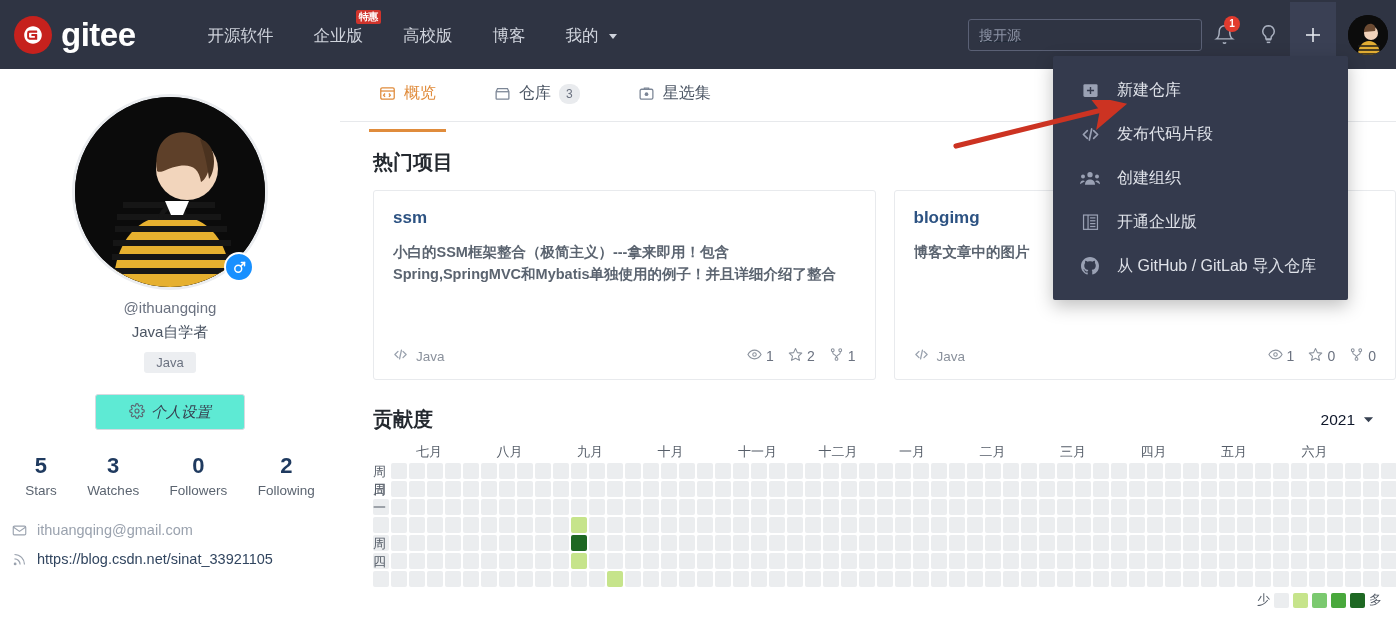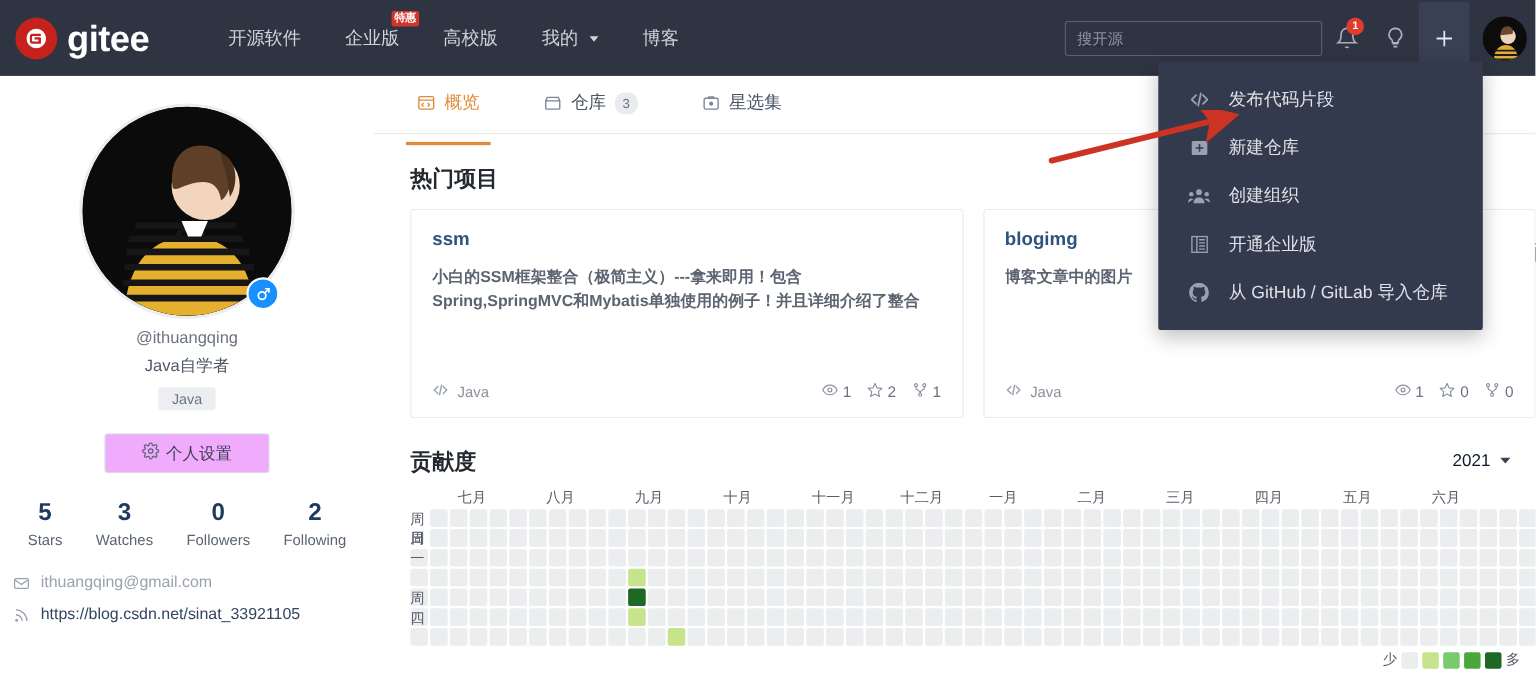--- a/index.html
+++ b/index.html
@@ -120,23 +120,24 @@
   .uname { margin-top: 20px; font-size: 26px; font-weight: bold; color: #24292f; }
   .uhandle { margin-top: 9px; font-size: 15px; color: #6b7280; }
   .ubio { margin-top: 7px; font-size: 15px; color: #4b5563; }
   .utag {
     display:inline-block; margin-top: 10px; padding: 3px 12px;
     background:#eceef1; color:#6b7280; font-size: 13px; border-radius: 3px;
   }
   .settings-btn {
     display:flex; align-items:center; justify-content:center; gap:6px;
     margin: 21px auto 0; width: 150px; height: 36px;
-    border: 1px solid #d7dae0; border-radius: 3px; background:#f0abfc;
+    border: 1px solid #d7dae0; border-radius: 3px; background:#5eead4;
     font-size: 15px; color:#374151; cursor:pointer;
     font-family: "Liberation Sans", "DejaVu Sans", sans-serif;
+    font-style: italic;
   }
   .stats { display:flex; justify-content:space-around; margin: 24px 10px 0; }
   .stat { cursor:pointer; }
   .stat-num { font-size: 22px; font-weight: bold; color:#1f3a5f; line-height:1.1; }
   .stat-lbl { font-size: 13.5px; color:#5b6470; margin-top: 5px; }
   .contact { margin: 24px 0 0; text-align:left; padding-left: 12px; }
   .contact-row {
     display:flex; align-items:center; gap:9px; margin-bottom: 13px;
     font-size: 14.5px;
   }
@@ -248,25 +249,25 @@
         <span>开源软件</span>
       </div>
       <div class="nav-item">
         <span>企业版</span>
         <span class="nav-badge">特惠</span>
       </div>
       <div class="nav-item">
         <span>高校版</span>
       </div>
       <div class="nav-item">
+        <span>博客</span>
+      </div>
+      <div class="nav-item">
         <span>我的</span>
         <span class="caret-down"></span>
-      </div>
-      <div class="nav-item">
-        <span>博客</span>
       </div>
     </div>
 
     <div class="header-right">
       <input class="search-box" type="text" placeholder="搜开源" style="">
 
       <div class="icon-btn">
         <svg width="21" height="21" viewBox="0 0 24 24" fill="none" stroke="#aab1c0" stroke-width="1.7">
           <path d="M18 8a6 6 0 1 0-12 0c0 7-3 9-3 9h18s-3-2-3-9"></path>
           <path d="M13.7 21a2 2 0 0 1-3.4 0"></path>
@@ -301,36 +302,36 @@
           <circle cx="23" cy="18" r="7" fill="#f0d3bb"></circle>
           <path d="M16 17c0-6 4-9 8-8 3 1 4 4 3 7z" fill="#6b4a32"></path>
         </svg>
       </div>
     </div>
   </div>
 
   <div class="dropdown">
     <div class="dd-item">
       <span class="dd-ico">
+        <svg width="17" height="17" viewBox="0 0 24 24" fill="#9aa1b4">
+          <rect x="2" y="3" width="20" height="18" rx="2"></rect>
+          <path d="M11 7h2v4h4v2h-4v4h-2v-4H7v-2h4z" fill="#343a4d"></path>
+        </svg>
+      </span>
+      <span class="dd-label">新建仓库</span>
+    </div>
+    <div class="dd-item">
+      <span class="dd-ico">
         <svg width="19" height="19" viewBox="0 0 24 24" fill="none" stroke="#9aa1b4" stroke-width="2.1" stroke-linecap="round" stroke-linejoin="round">
           <polyline points="8,7 3,12 8,17"></polyline>
             <polyline points="16,7 21,12 16,17"></polyline>
             <line x1="13.5" y1="5" x2="10.5" y2="19"></line>
         </svg>
       </span>
       <span class="dd-label">发布代码片段</span>
-    </div>
-    <div class="dd-item">
-      <span class="dd-ico">
-        <svg width="17" height="17" viewBox="0 0 24 24" fill="#9aa1b4">
-          <rect x="2" y="3" width="20" height="18" rx="2"></rect>
-          <path d="M11 7h2v4h4v2h-4v4h-2v-4H7v-2h4z" fill="#343a4d"></path>
-        </svg>
-      </span>
-      <span class="dd-label">新建仓库</span>
     </div>
     <div class="dd-item">
       <span class="dd-ico">
         <svg width="20" height="16" viewBox="0 0 24 18" fill="#9aa1b4">
           <circle cx="12" cy="5" r="3.2"></circle>
             <path d="M6 17c0-4 2.7-6.2 6-6.2S18 13 18 17z"></path>
           <circle cx="3.6" cy="7.2" r="2.4"></circle>
             <path d="M0 16.6c0-3 1.6-4.6 3.6-4.6 .9 0 1.7.3 2.3.9"></path>
           <circle cx="20.4" cy="7.2" r="2.4"></circle>
             <path d="M24 16.6c0-3-1.6-4.6-3.6-4.6-.9 0-1.7.3-2.3.9"></path>

